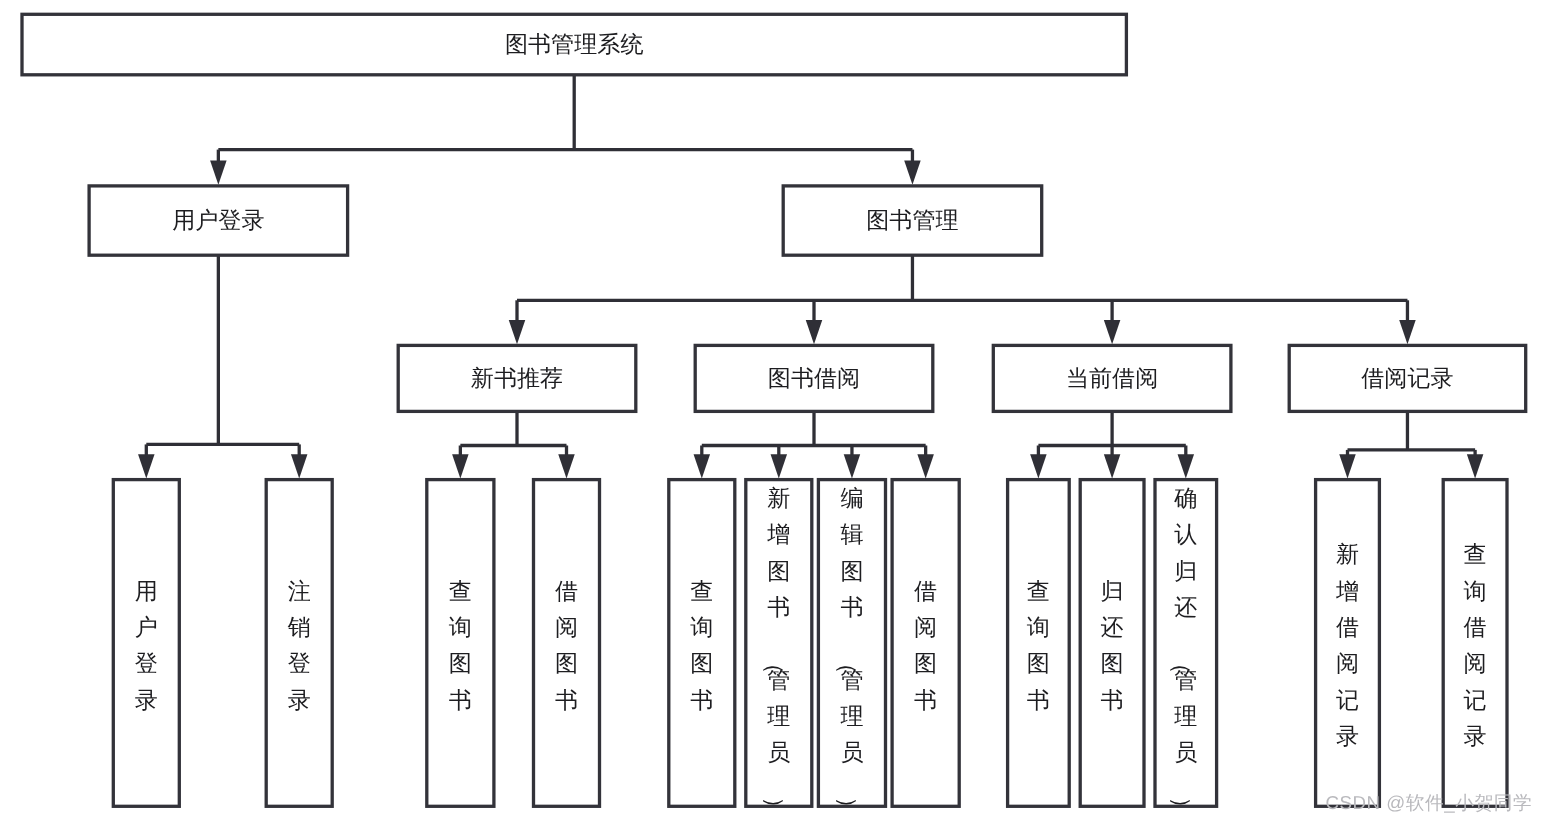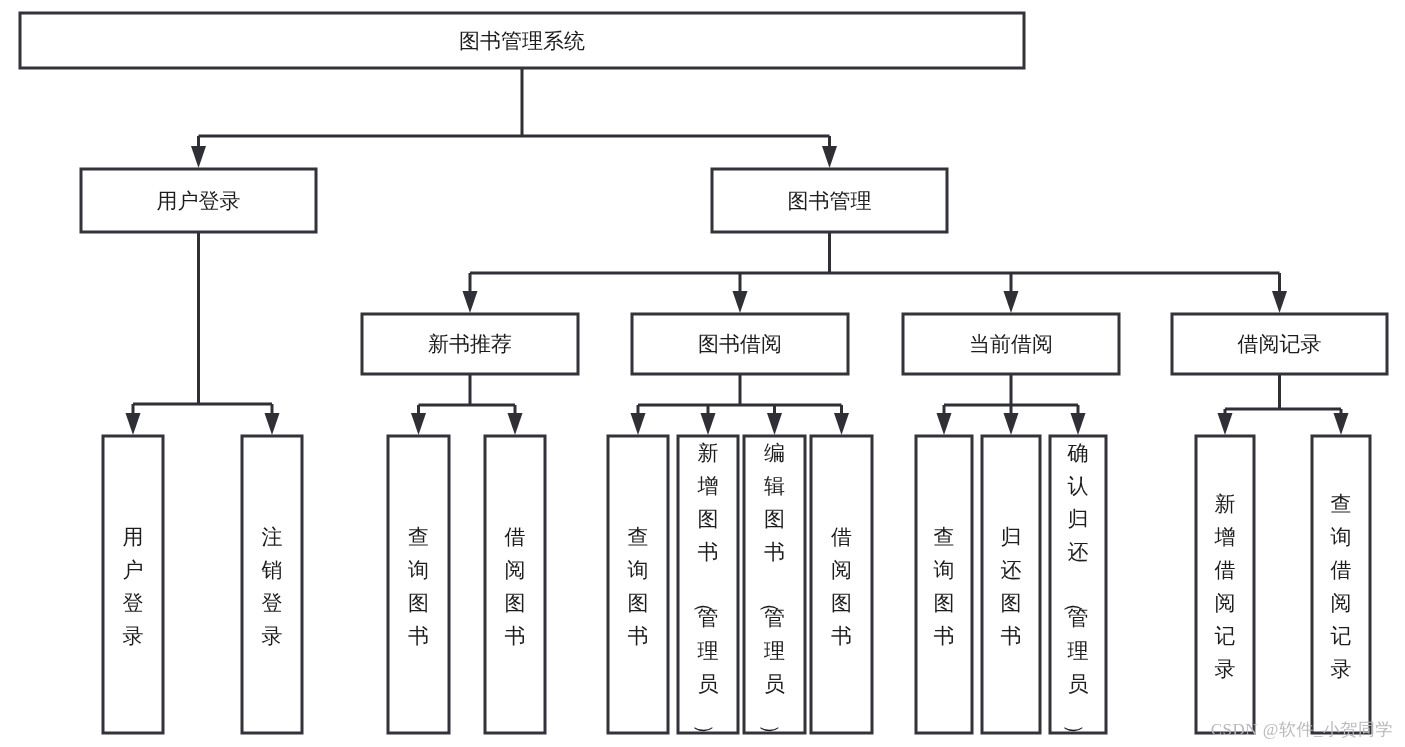--- a/index.html
+++ b/index.html
@@ -53,21 +53,21 @@
   .node-label-v {
     font-family: "DejaVu Sans", "Liberation Sans", sans-serif;
     font-size: 21px;
     fill: #1d1d20;
     text-anchor: middle;
   }
   .watermark-text {
     position: absolute;
     right: 12px;
     bottom: 6px;
-    font-family: Liberation Serif, serif;
+    font-family: Liberation Sans, sans-serif;
     font-size: 17px;
     color: #b9b9bd;
     letter-spacing: 0.5px;
     white-space: nowrap;
     user-select: none;
   }
 </style>
 </head>
 <body>
 

